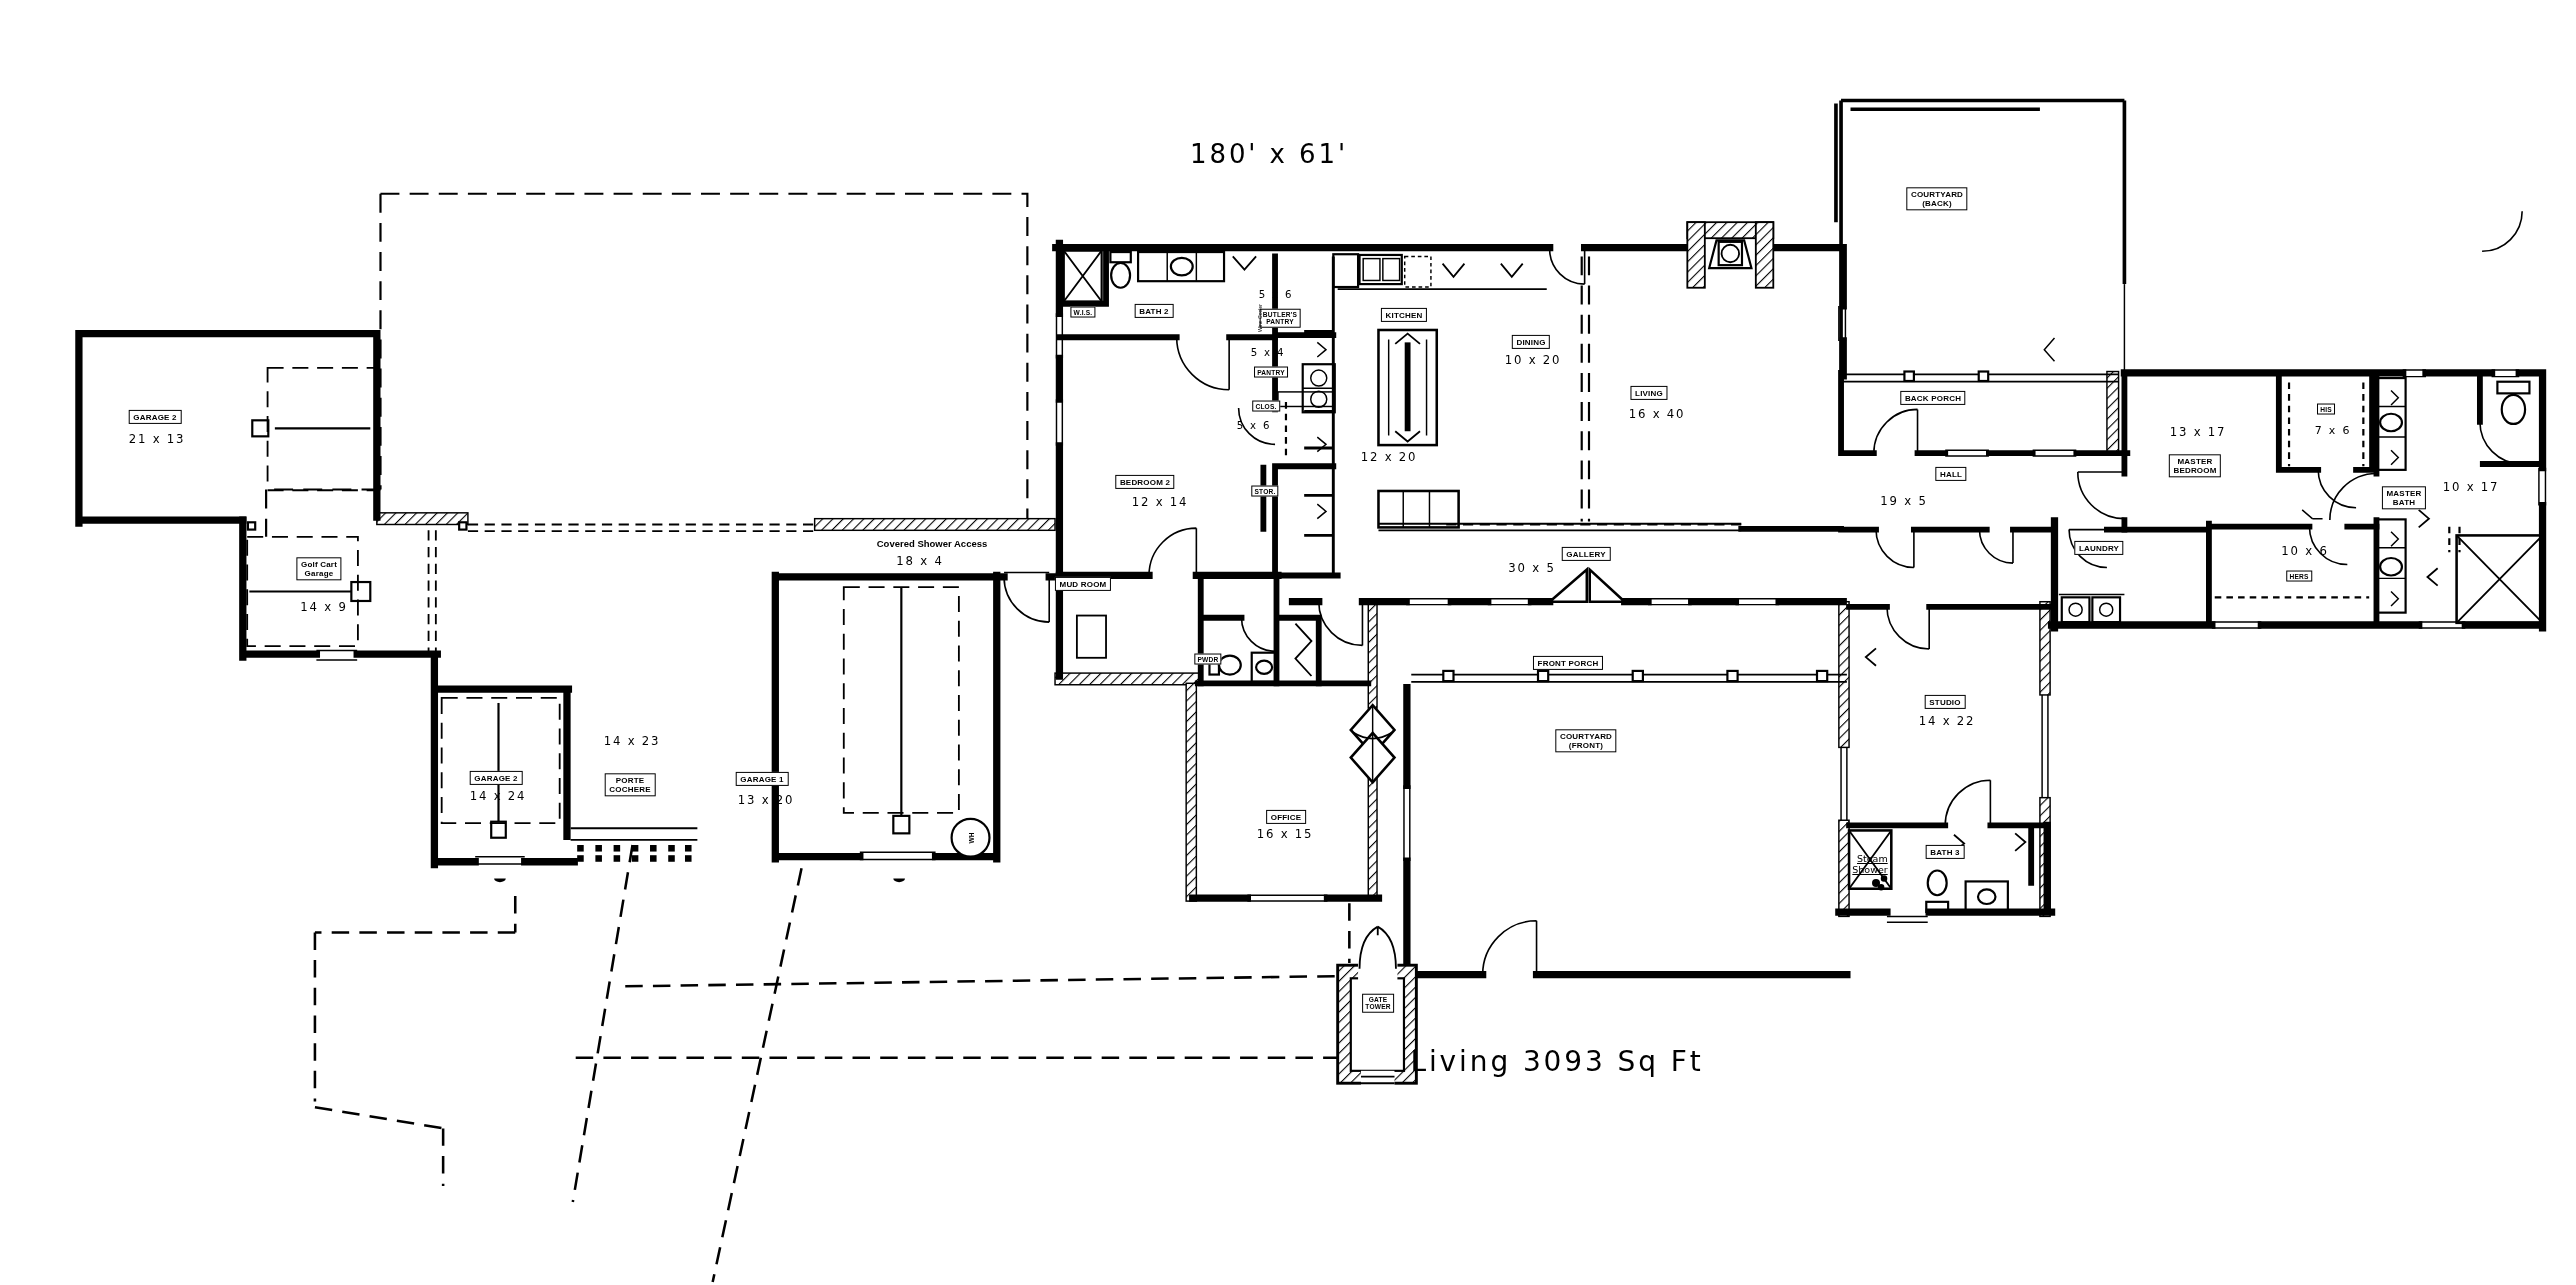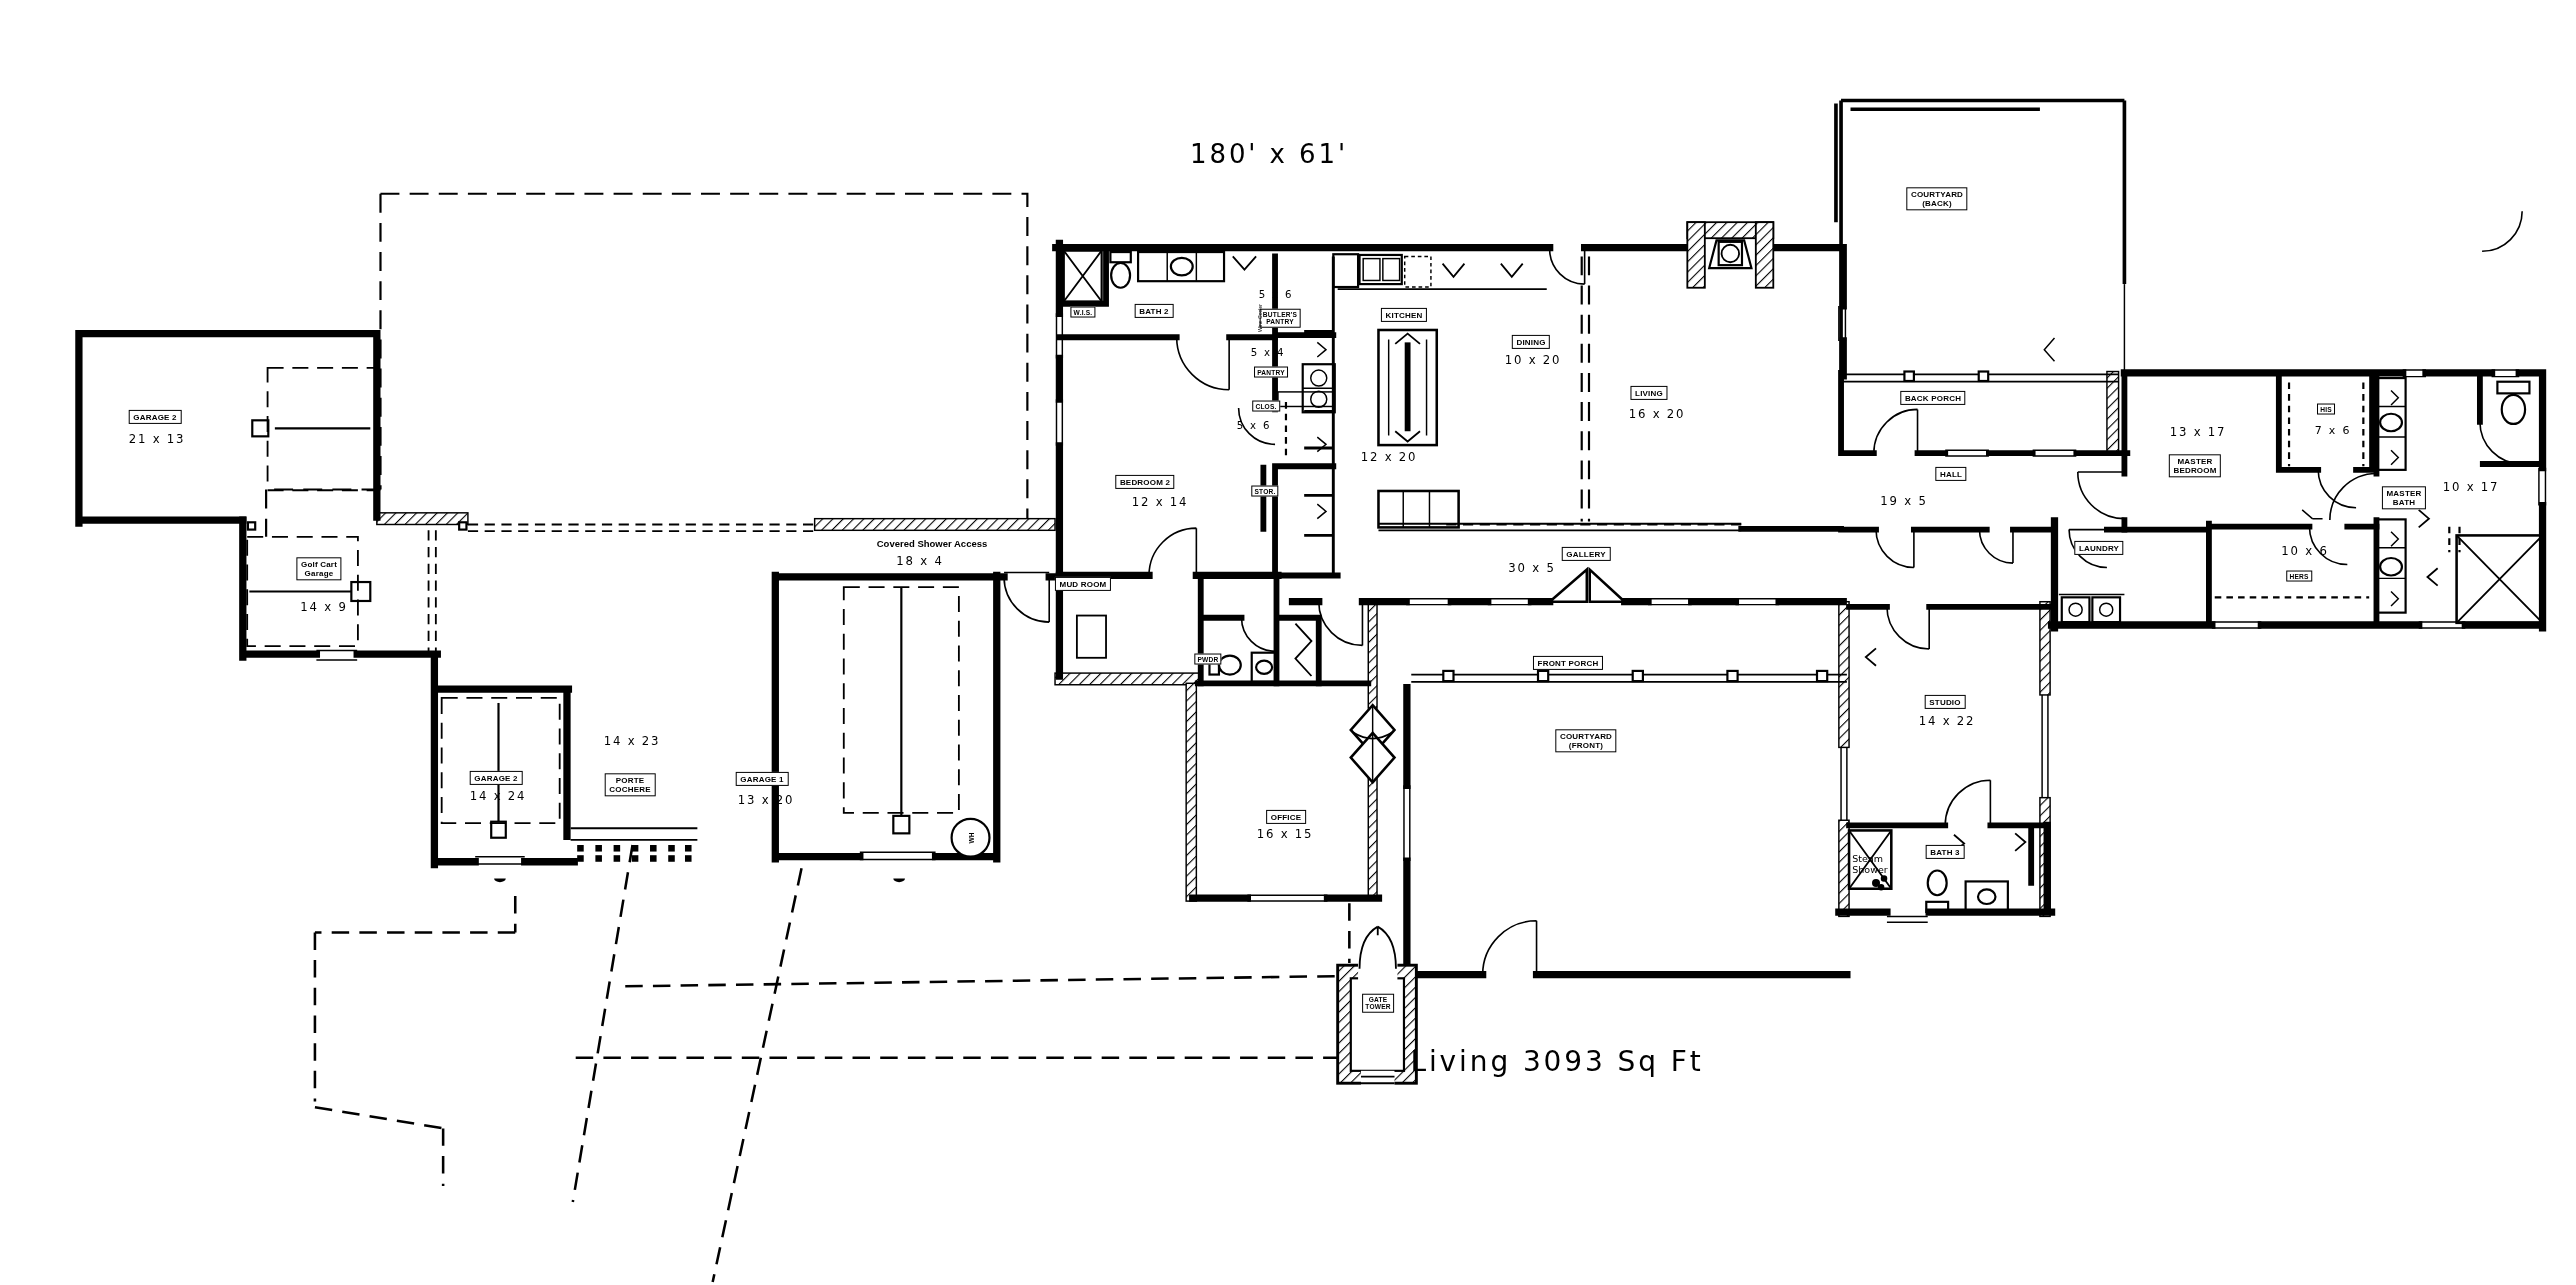--- a/index.html
+++ b/index.html
@@ -8,21 +8,21 @@
   #plan svg{position:absolute;left:0;top:0;}
   .lb{position:absolute;transform:translate(-50%,-50%);border:1.8px solid #000;background:#fff;
       font:bold 8px "Liberation Sans",sans-serif;letter-spacing:0.2px;line-height:1.15;
       padding:1.5px 3.6px;text-align:center;white-space:pre-line;color:#000;z-index:3;}
   .lb.sm{font-size:6.6px;padding:0.7px 2.2px;}
   .pl{position:absolute;transform:translate(-50%,-50%);font:bold 9.5px "Liberation Sans",sans-serif;
       color:#000;background:#fff;white-space:pre-line;z-index:3;padding:0 2.2px;}
   .dm{position:absolute;transform:translate(-50%,-50%);font:11.7px "DejaVu Sans",sans-serif;
       letter-spacing:1.8px;color:#000;white-space:nowrap;z-index:3;background:transparent;}
   .hw{position:absolute;transform:translate(-50%,-50%);font:9.5px "DejaVu Sans",sans-serif;
-      color:#000;white-space:pre-line;text-align:left;z-index:3;}
+      color:#000;white-space:pre-line;text-align:right;z-index:3;text-decoration:underline;}
   .t1{position:absolute;transform:translate(-50%,-50%);font:26px "DejaVu Sans",sans-serif;
       letter-spacing:2.9px;color:#000;white-space:nowrap;z-index:3;}
   .t2{position:absolute;transform:translate(-50%,-50%);font:28px "DejaVu Sans",sans-serif;
       letter-spacing:2.9px;color:#000;white-space:nowrap;z-index:3;}
   .vt{position:absolute;transform:translate(-50%,-50%) rotate(-90deg);font:5.1px "Liberation Sans",sans-serif;
       color:#000;white-space:nowrap;z-index:3;}
   .wh{position:absolute;transform:translate(-50%,-50%) rotate(-90deg);font:bold 6.6px "Liberation Sans",sans-serif;
       color:#000;z-index:3;}
 </style>
 </head>
@@ -391,21 +391,21 @@
   <div class="lb" style="left:1061px;top:584px">MUD ROOM</div>
   <div class="lb sm" style="left:1186px;top:659px">PWDR</div>
 
   <div class="lb" style="left:1382px;top:315px">KITCHEN</div>
   <div class="dm" style="left:1367px;top:457px">12 x 20</div>
 
   <div class="lb" style="left:1509px;top:342px">DINING</div>
   <div class="dm" style="left:1511px;top:360px">10 x 20</div>
 
   <div class="lb" style="left:1627px;top:393px">LIVING</div>
-  <div class="dm" style="left:1635px;top:414px">16 x 20</div>
+  <div class="dm" style="left:1635px;top:414px">16 x 40</div>
 
   <div class="lb" style="left:1915px;top:199px">COURTYARD
 (BACK)</div>
   <div class="lb" style="left:1911px;top:398px">BACK PORCH</div>
 
   <div class="lb" style="left:1929px;top:474px">HALL</div>
   <div class="dm" style="left:1882px;top:501px">19 x 5</div>
 
   <div class="lb" style="left:1564px;top:554px">GALLERY</div>
   <div class="dm" style="left:1510px;top:568px">30 x 5</div>

